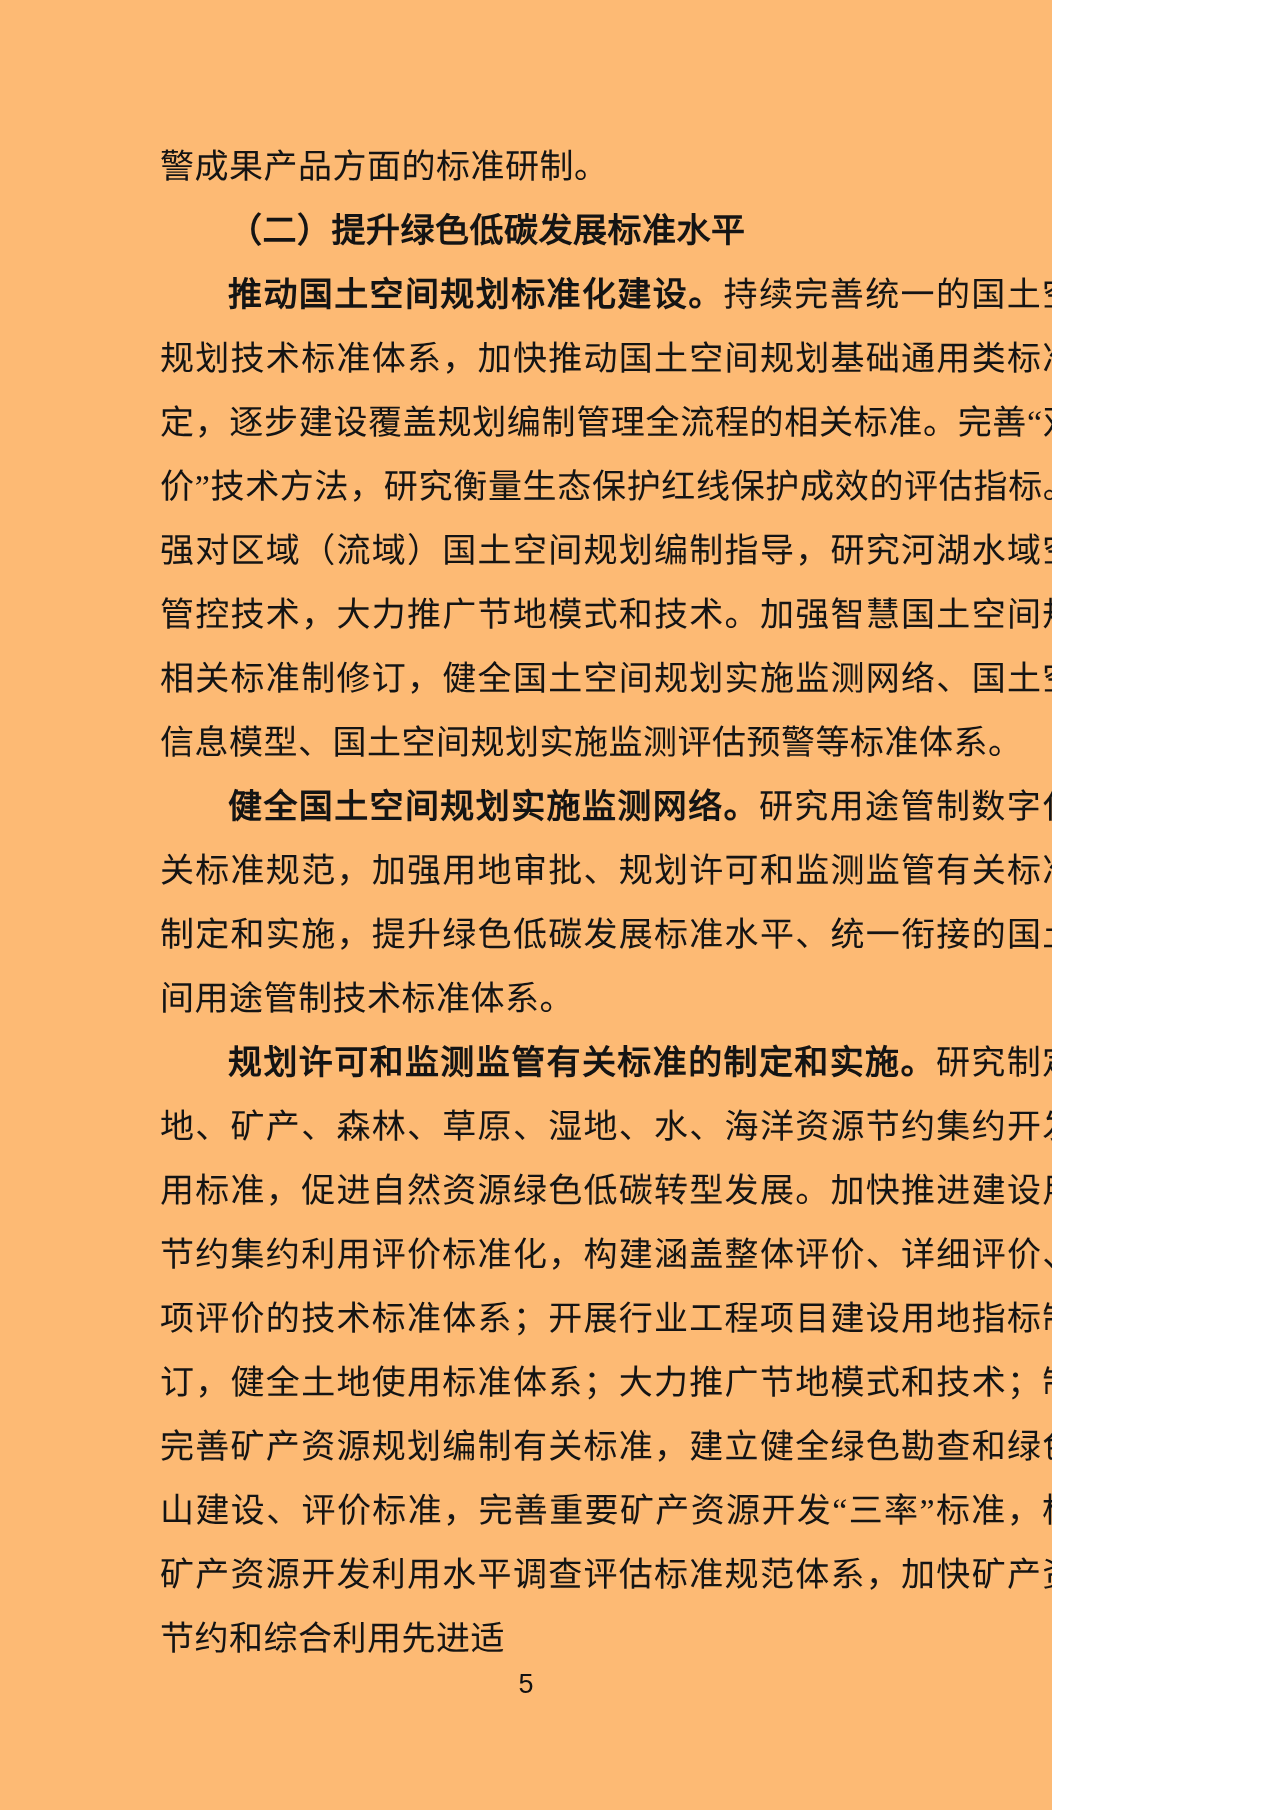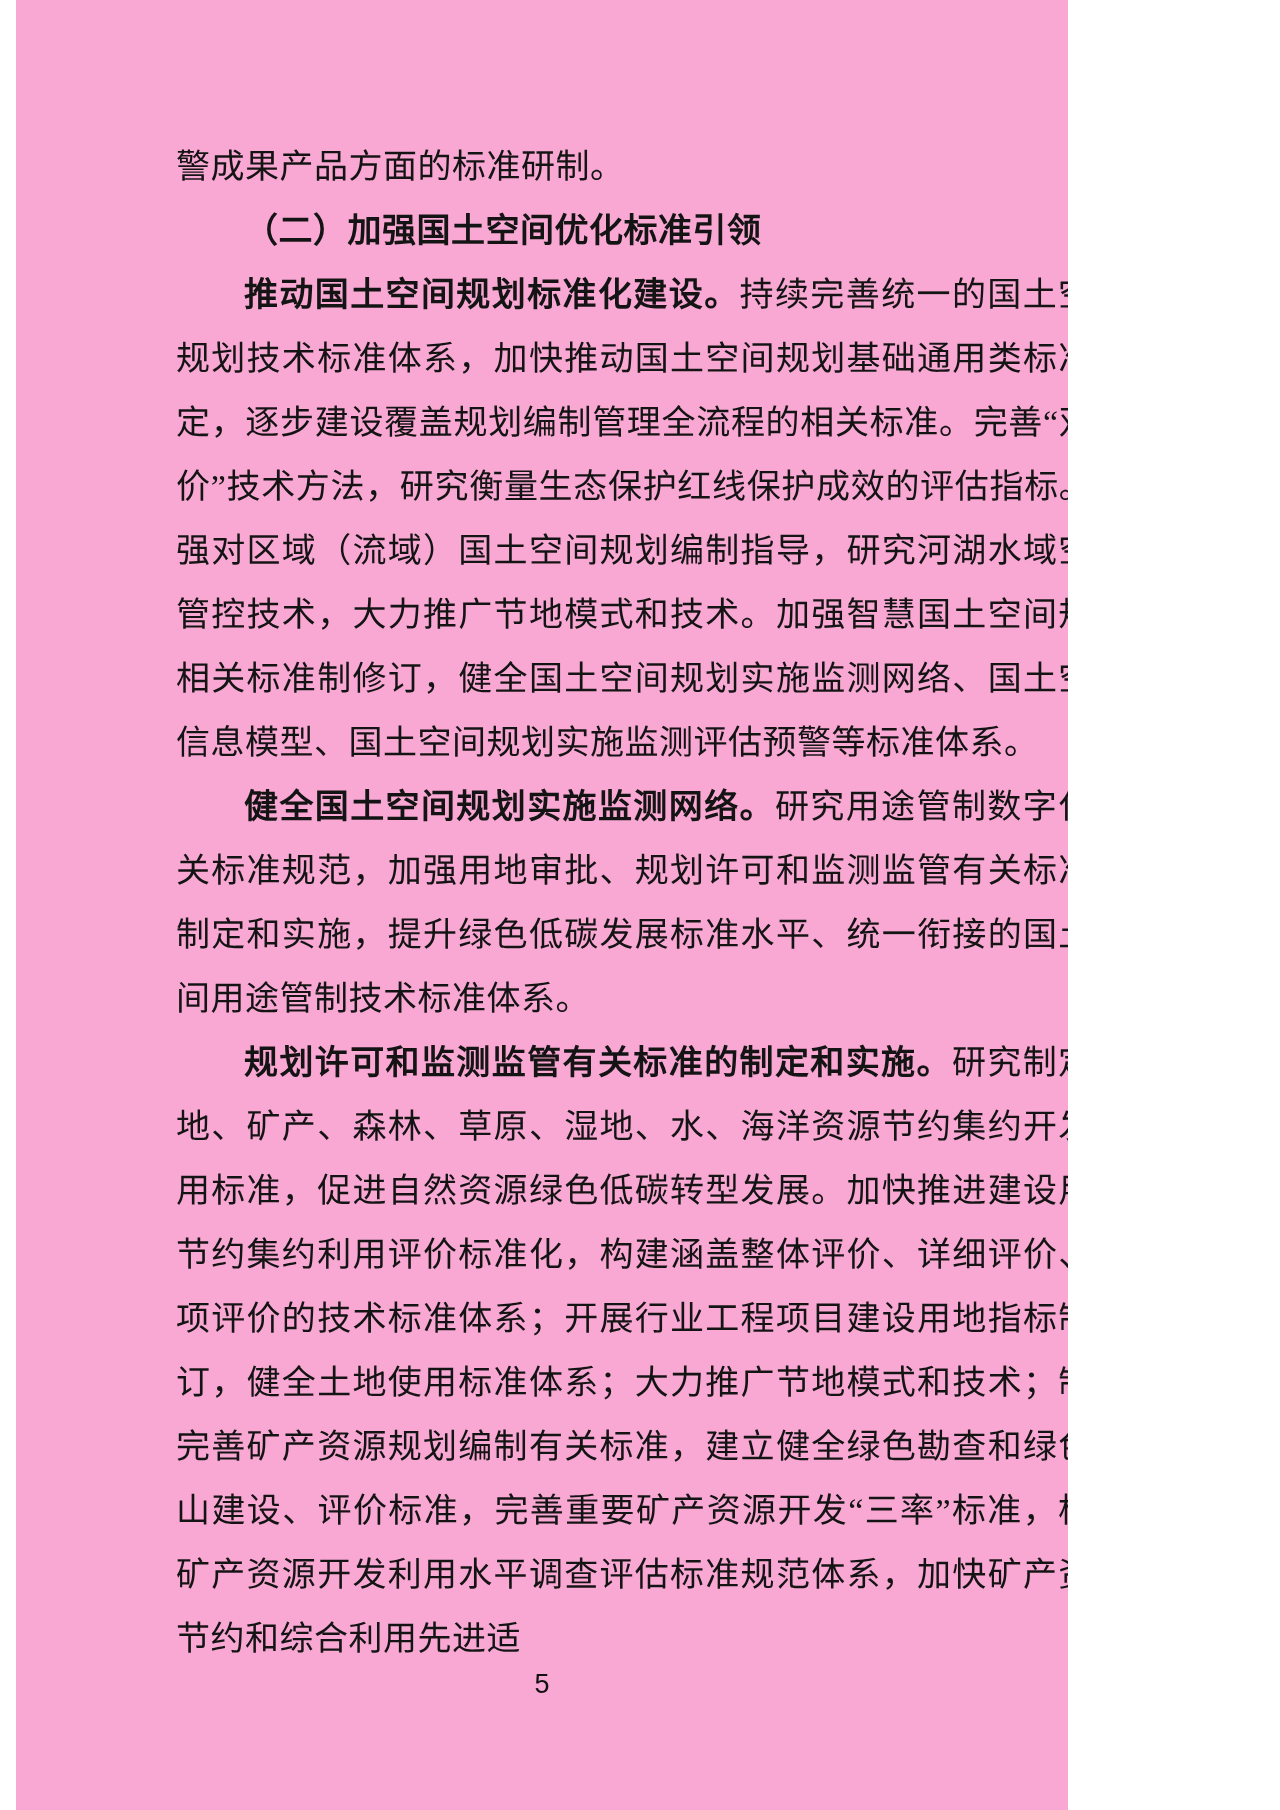--- a/index.html
+++ b/index.html
@@ -4,23 +4,22 @@
 <style>
   html, body {
     margin: 0;
     padding: 0;
     background: #ffffff;
   }
   .page {
     position: relative;
     width: 1052px;
     height: 1810px;
-    background: #f9a8d4;
+    background: #fdba74;
     overflow: hidden;
-    margin-left: 16px;
   }
   .content {
     position: absolute;
     left: 160px;
     top: 135px;
     width: 952px;
     font-family: "Liberation Serif", "DejaVu Serif", serif;
     font-size: 34px;
     line-height: 64px;
     color: #141414;
@@ -55,21 +54,21 @@
   }
 </style>
 </head>
 <body>
 
 <div class="page">
   <div class="content">
 
     <p class="continuation">警成果产品方面的标准研制。</p>
 
-    <p class="heading">（二）加强国土空间优化标准引领</p>
+    <p class="heading">（二）提升绿色低碳发展标准水平</p>
 
     <p><span class="lead">推动国土空间规划标准化建设。</span><span>持续完善统一的国土空间规划技术标准体系，加快推动国土空间规划基础通用类标准制定，逐步建设覆盖规划编制管理全流程的相关标准。完善“双评价”技术方法，研究衡量生态保护红线保护成效的评估指标。加强对区域（流域）国土空间规划编制指导，研究河湖水域空间管控技术，大力推广节地模式和技术。加强智慧国土空间规划相关标准制修订，健全国土空间规划实施监测网络、国土空间信息模型、国土空间规划实施监测评估预警等标准体系。</span></p>
 
     <p><span class="lead">健全国土空间规划实施监测网络。</span><span>研究用途管制数字化有关标准规范，加强用地审批、规划许可和监测监管有关标准的制定和实施，提升绿色低碳发展标准水平、统一衔接的国土空间用途管制技术标准体系。</span></p>
 
 
     <p><span class="lead">规划许可和监测监管有关标准的制定和实施。</span><span>研究制定土地、矿产、森林、草原、湿地、水、海洋资源节约集约开发利用标准，促进自然资源绿色低碳转型发展。加快推进建设用地节约集约利用评价标准化，构建涵盖整体评价、详细评价、专项评价的技术标准体系；开展行业工程项目建设用地指标制修订，健全土地使用标准体系；大力推广节地模式和技术；制定完善矿产资源规划编制有关标准，建立健全绿色勘查和绿色矿山建设、评价标准，完善重要矿产资源开发“三率”标准，构建矿产资源开发利用水平调查评估标准规范体系，加快矿产资源节约和综合利用先进适</span></p>
 
   </div>
 

